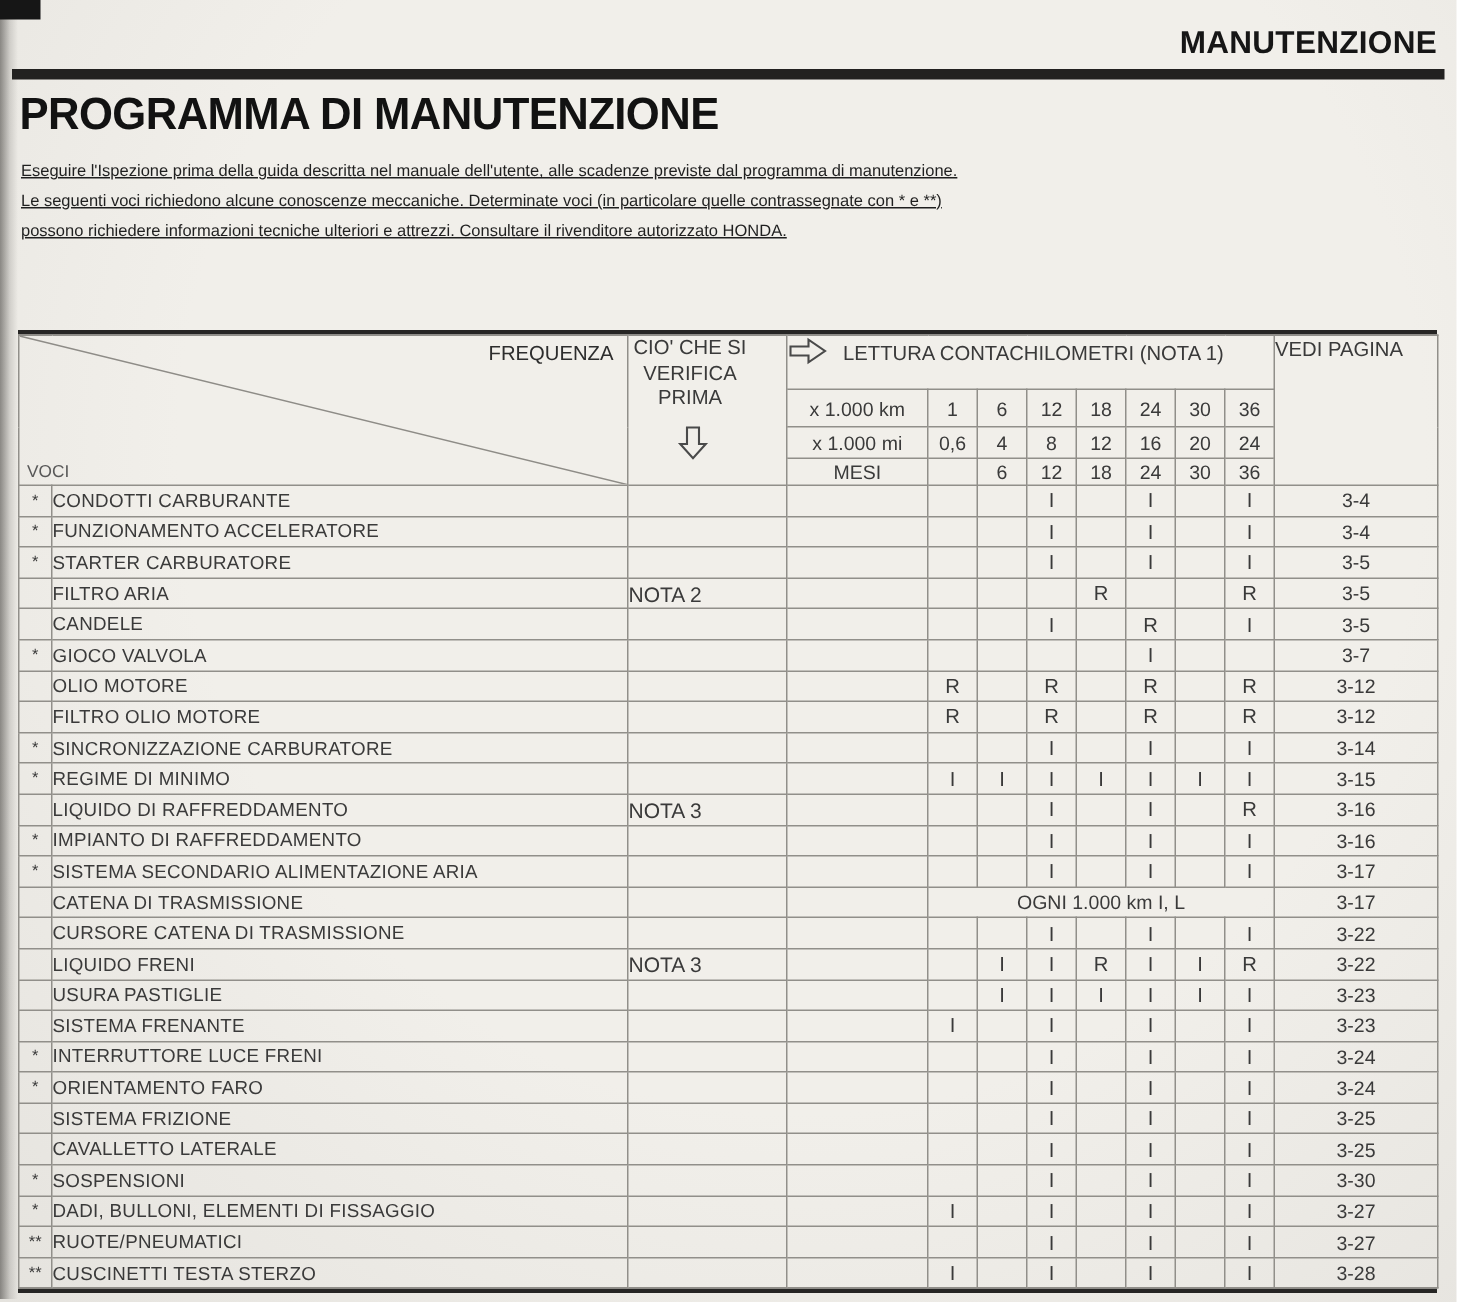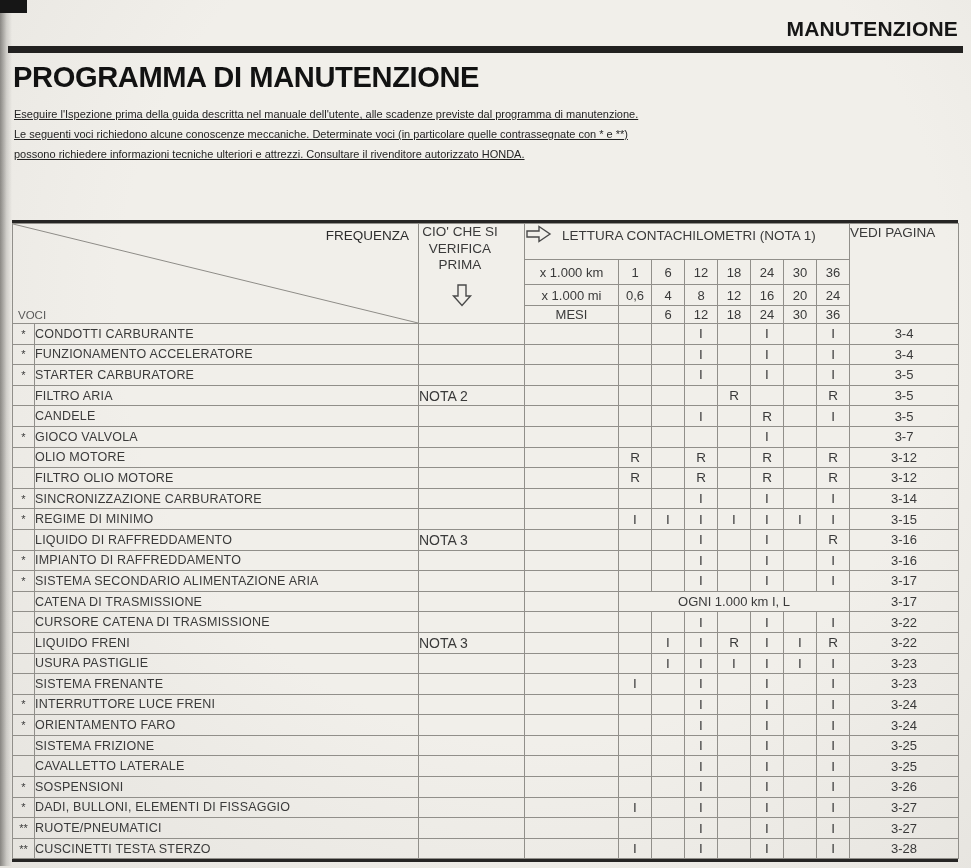--- a/index.html
+++ b/index.html
@@ -442,21 +442,21 @@
             <td class="c-voci">SOSPENSIONI</td>
             <td class="c-nota"></td>
             <td class="c-nota"></td>
             <td class="c-mark"></td>
             <td class="c-mark"></td>
             <td class="c-mark">I</td>
             <td class="c-mark"></td>
             <td class="c-mark">I</td>
             <td class="c-mark"></td>
             <td class="c-mark">I</td>
-            <td class="c-page">3-26</td>
+            <td class="c-page">3-30</td>
           </tr>
           <tr class="dr">
             <td class="c-ast">*</td>
             <td class="c-voci">DADI, BULLONI, ELEMENTI DI FISSAGGIO</td>
             <td class="c-nota"></td>
             <td class="c-nota"></td>
             <td class="c-mark">I</td>
             <td class="c-mark"></td>
             <td class="c-mark">I</td>
             <td class="c-mark"></td>

